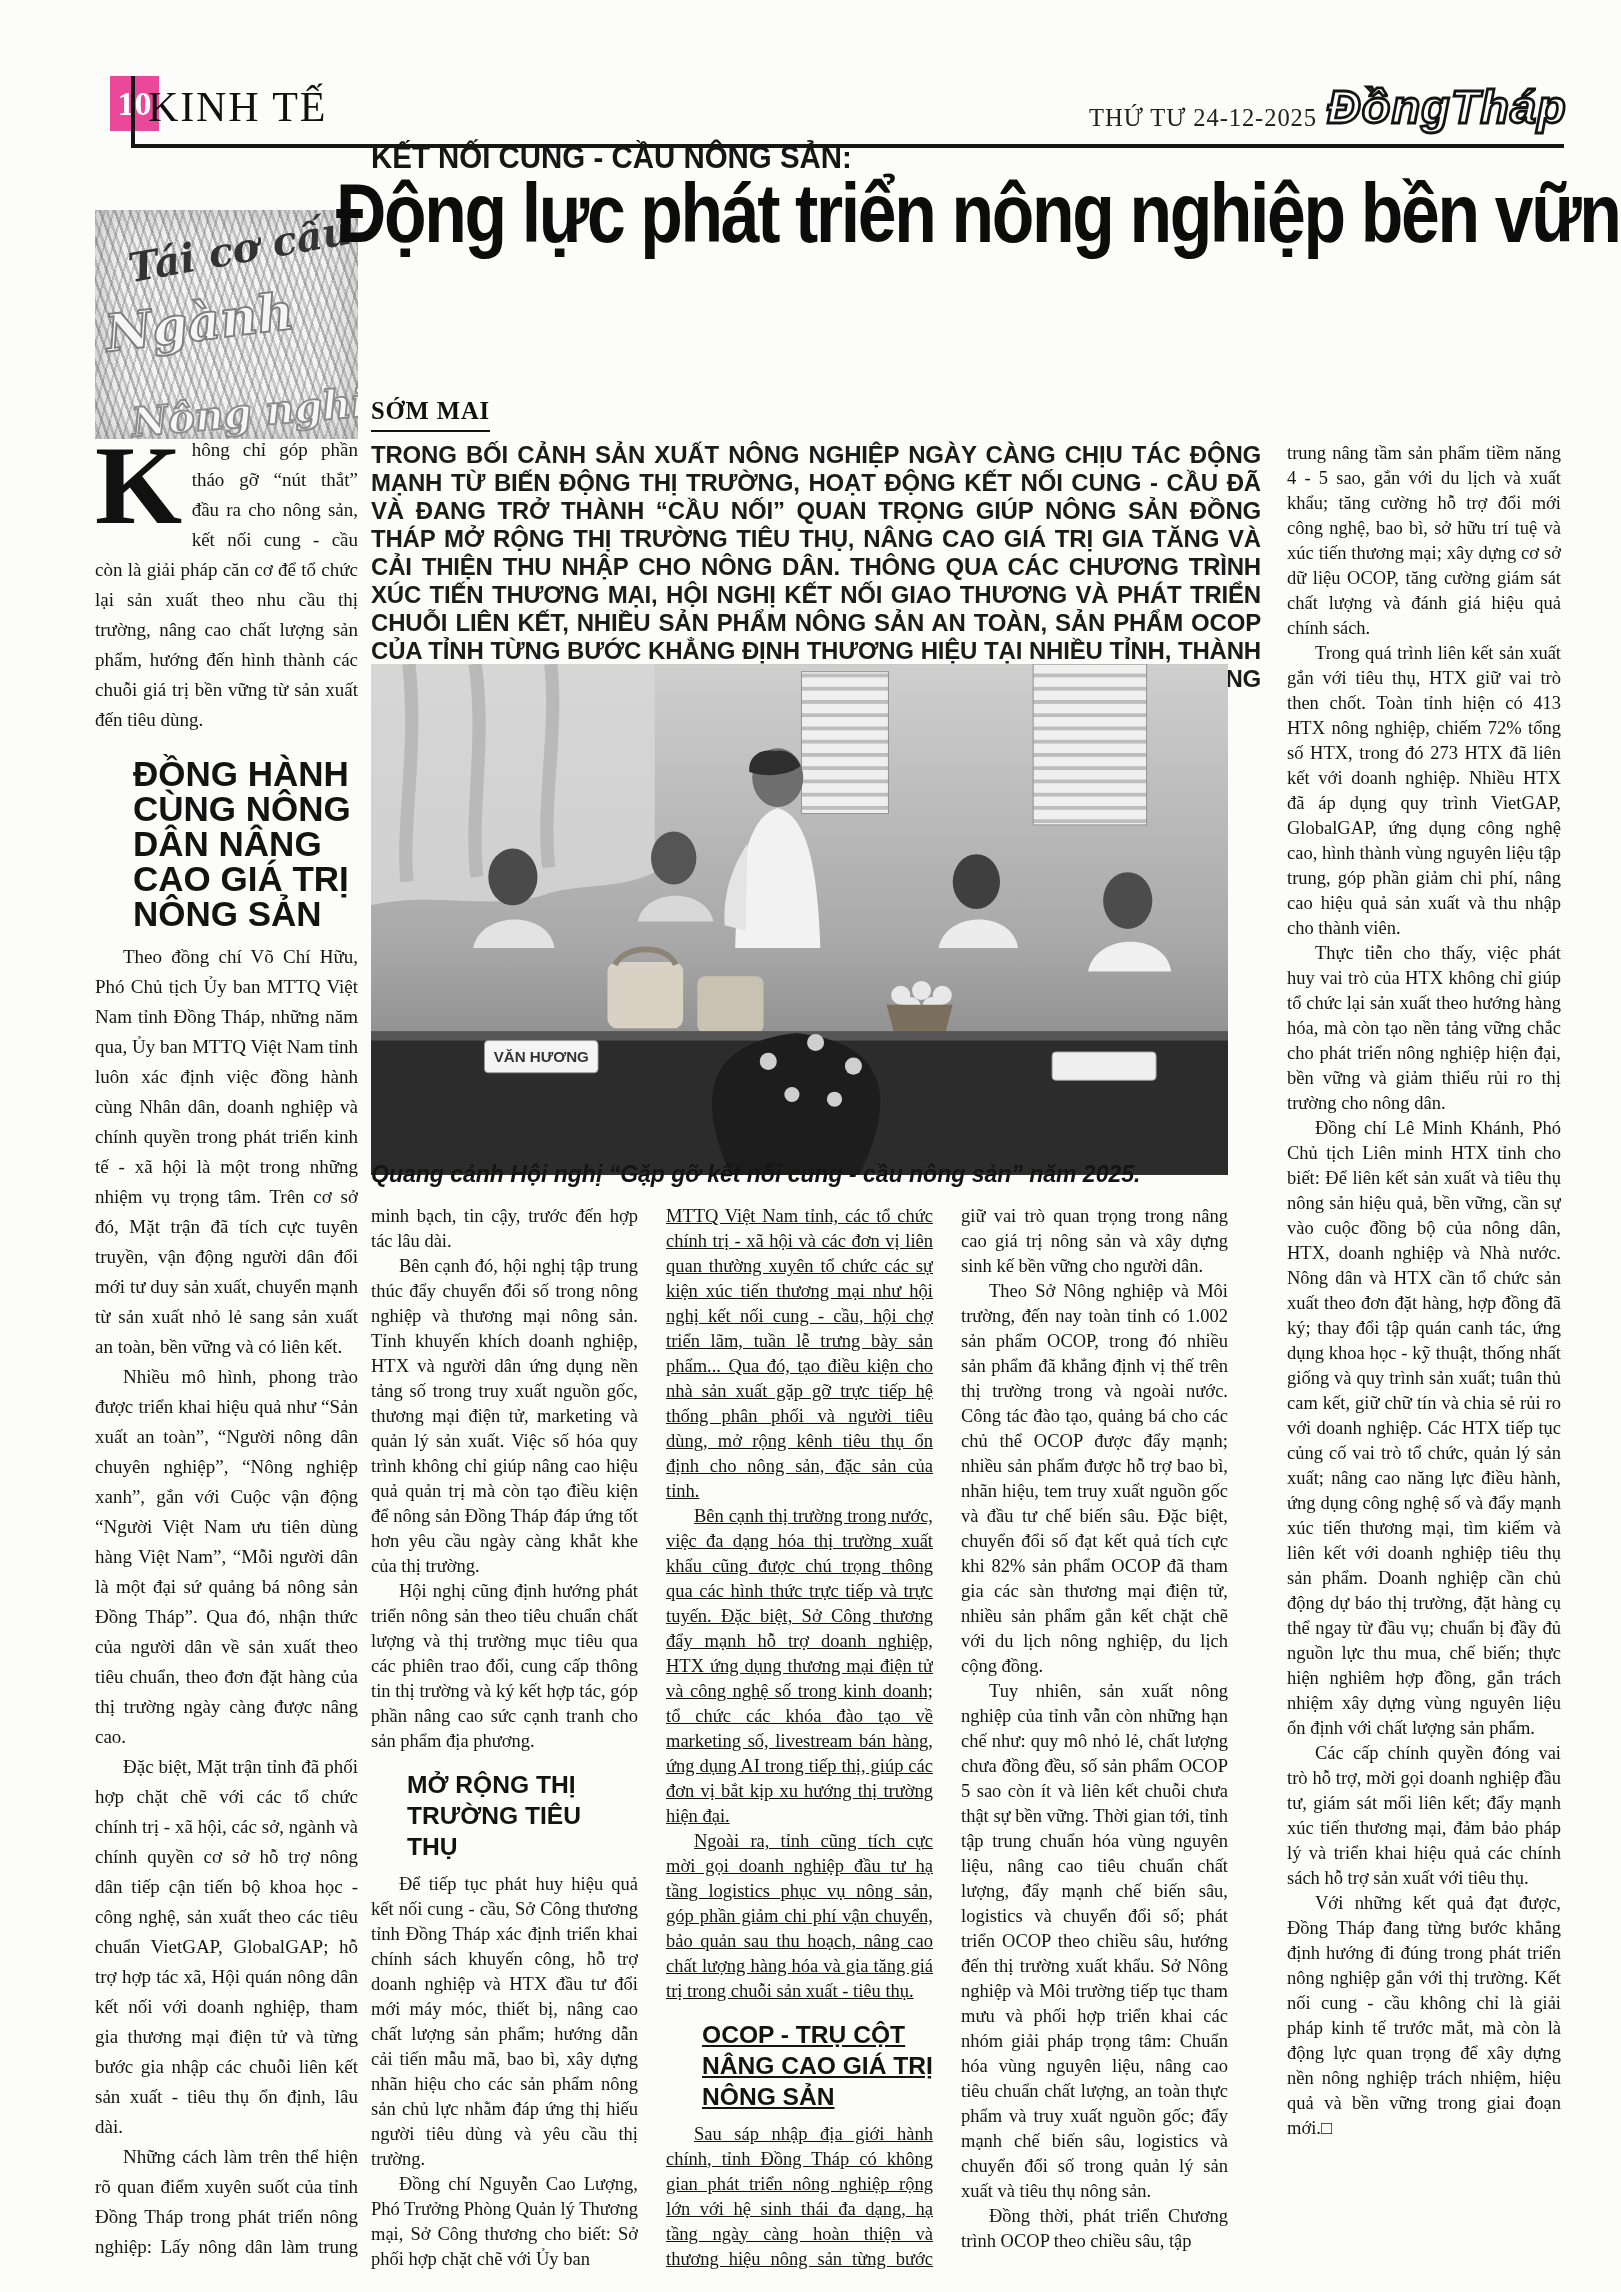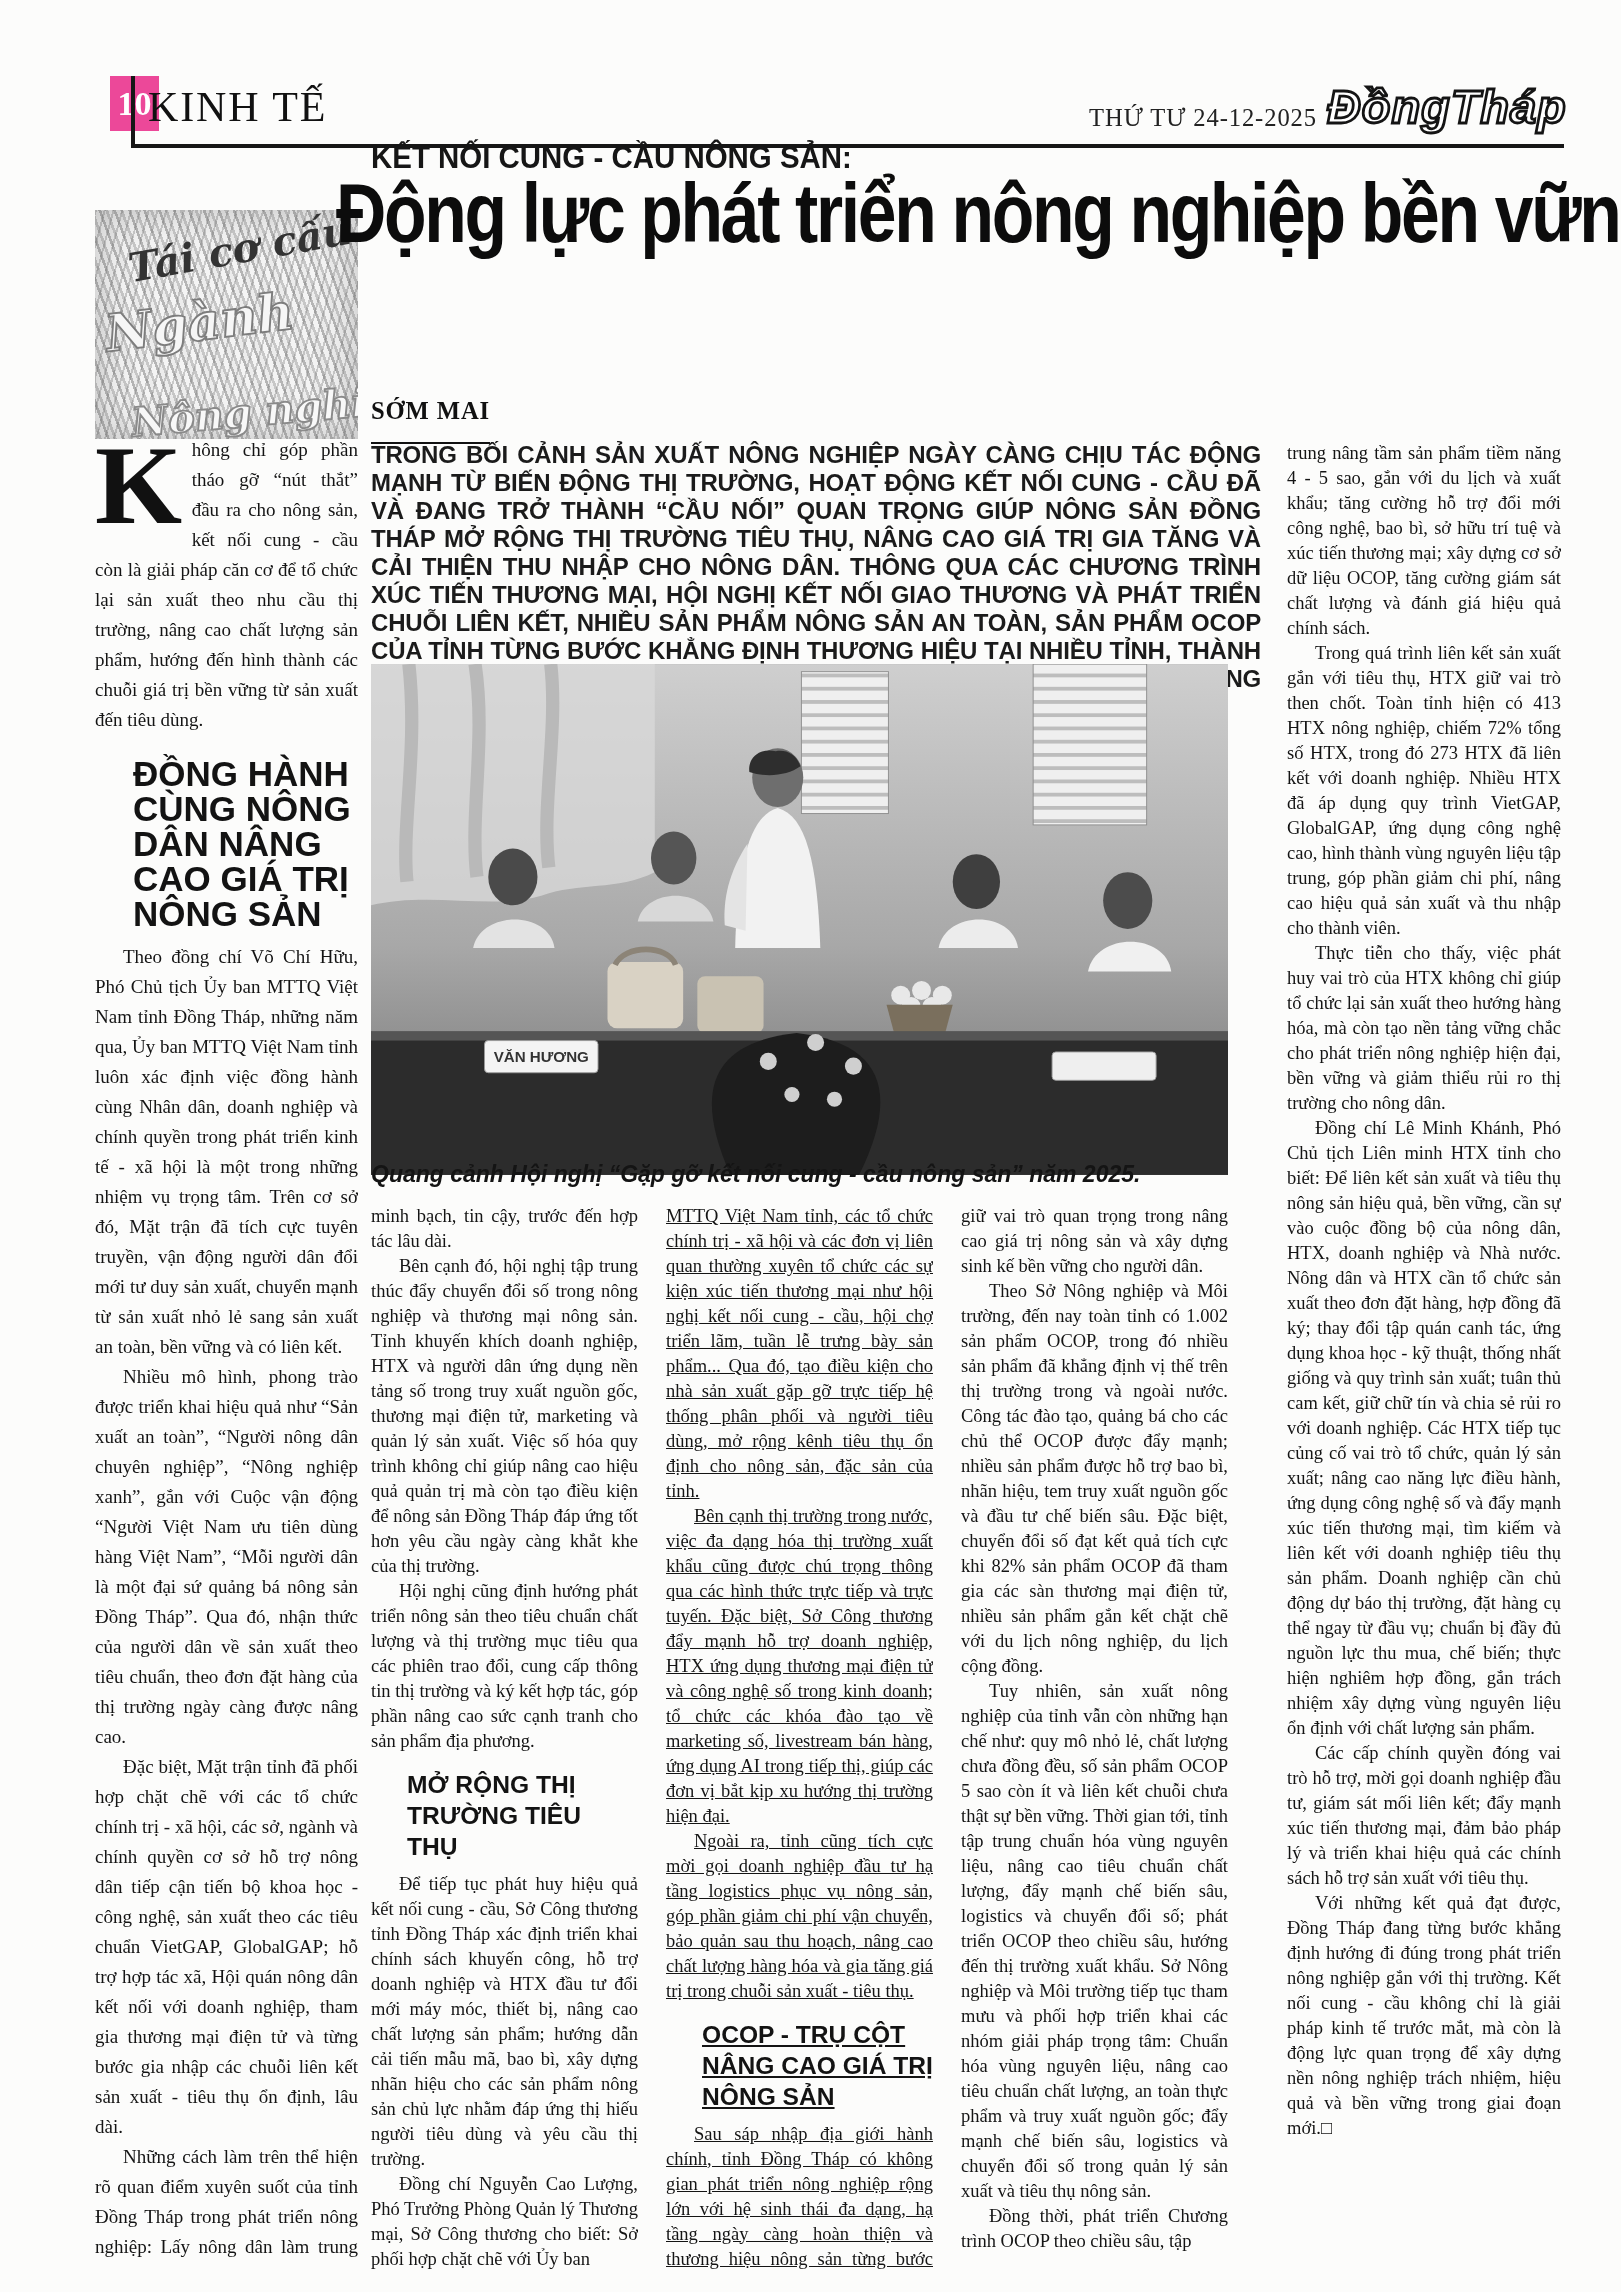--- a/index.html
+++ b/index.html
@@ -61,21 +61,21 @@
     transform:scaleX(.92); transform-origin:left; white-space:nowrap;
   }
   .headline{
     position:absolute; left:336px; top:168px; margin:0;
     font:900 83px/91px "Liberation Sans",sans-serif; letter-spacing:-2.8px; color:#0c0c0c;
     transform:scaleX(.84); transform-origin:left; white-space:nowrap;
   }
   .byline{
     position:absolute; left:371px; top:397px; display:inline-block;
     font:bold 24.6px/28px "Liberation Serif",serif; letter-spacing:0.9px; color:#111;
-    border-bottom:2.8px solid #111; padding-bottom:17px;text-align:right;
+    border-bottom:2.8px solid #111; padding-bottom:5px;text-align:right;
   }
   .lead{
     position:absolute; left:371px; top:441px; width:890px; margin:0;
     font:800 24px/28px "Liberation Sans",sans-serif; color:#1b1b1b;
     text-align:justify; letter-spacing:-0.2px;
   }
 
   
   .photo{
     position:absolute; left:371px; top:640px; width:857px; height:511px; overflow:hidden;

